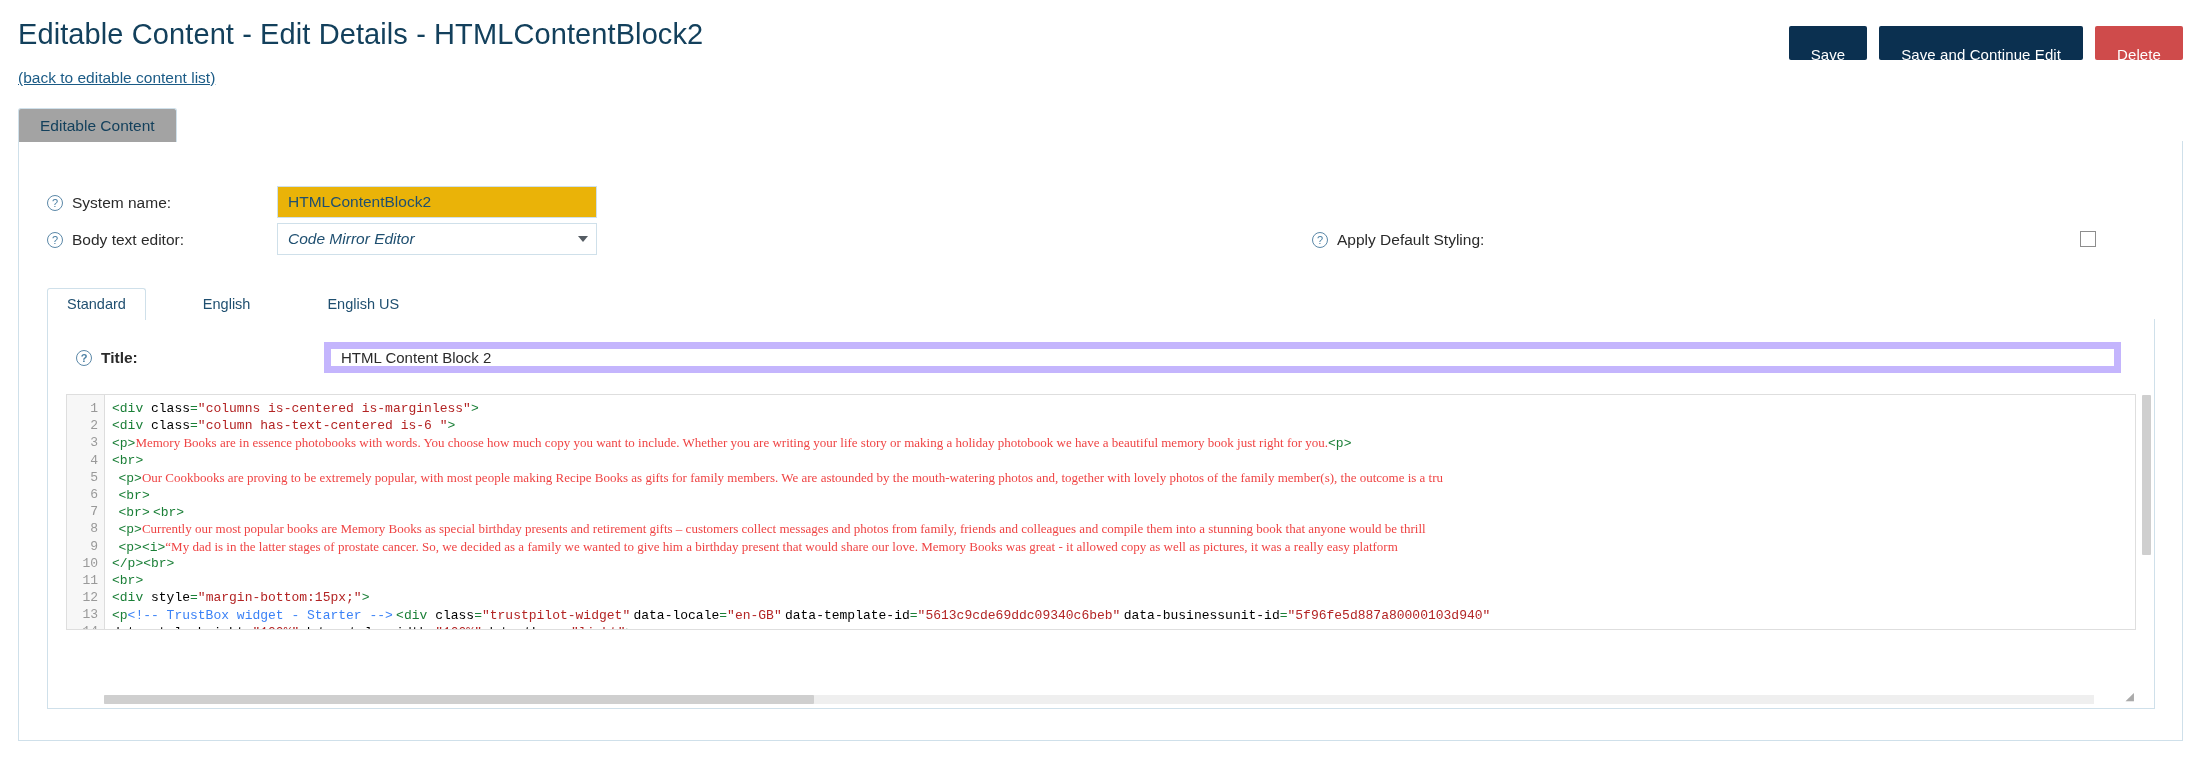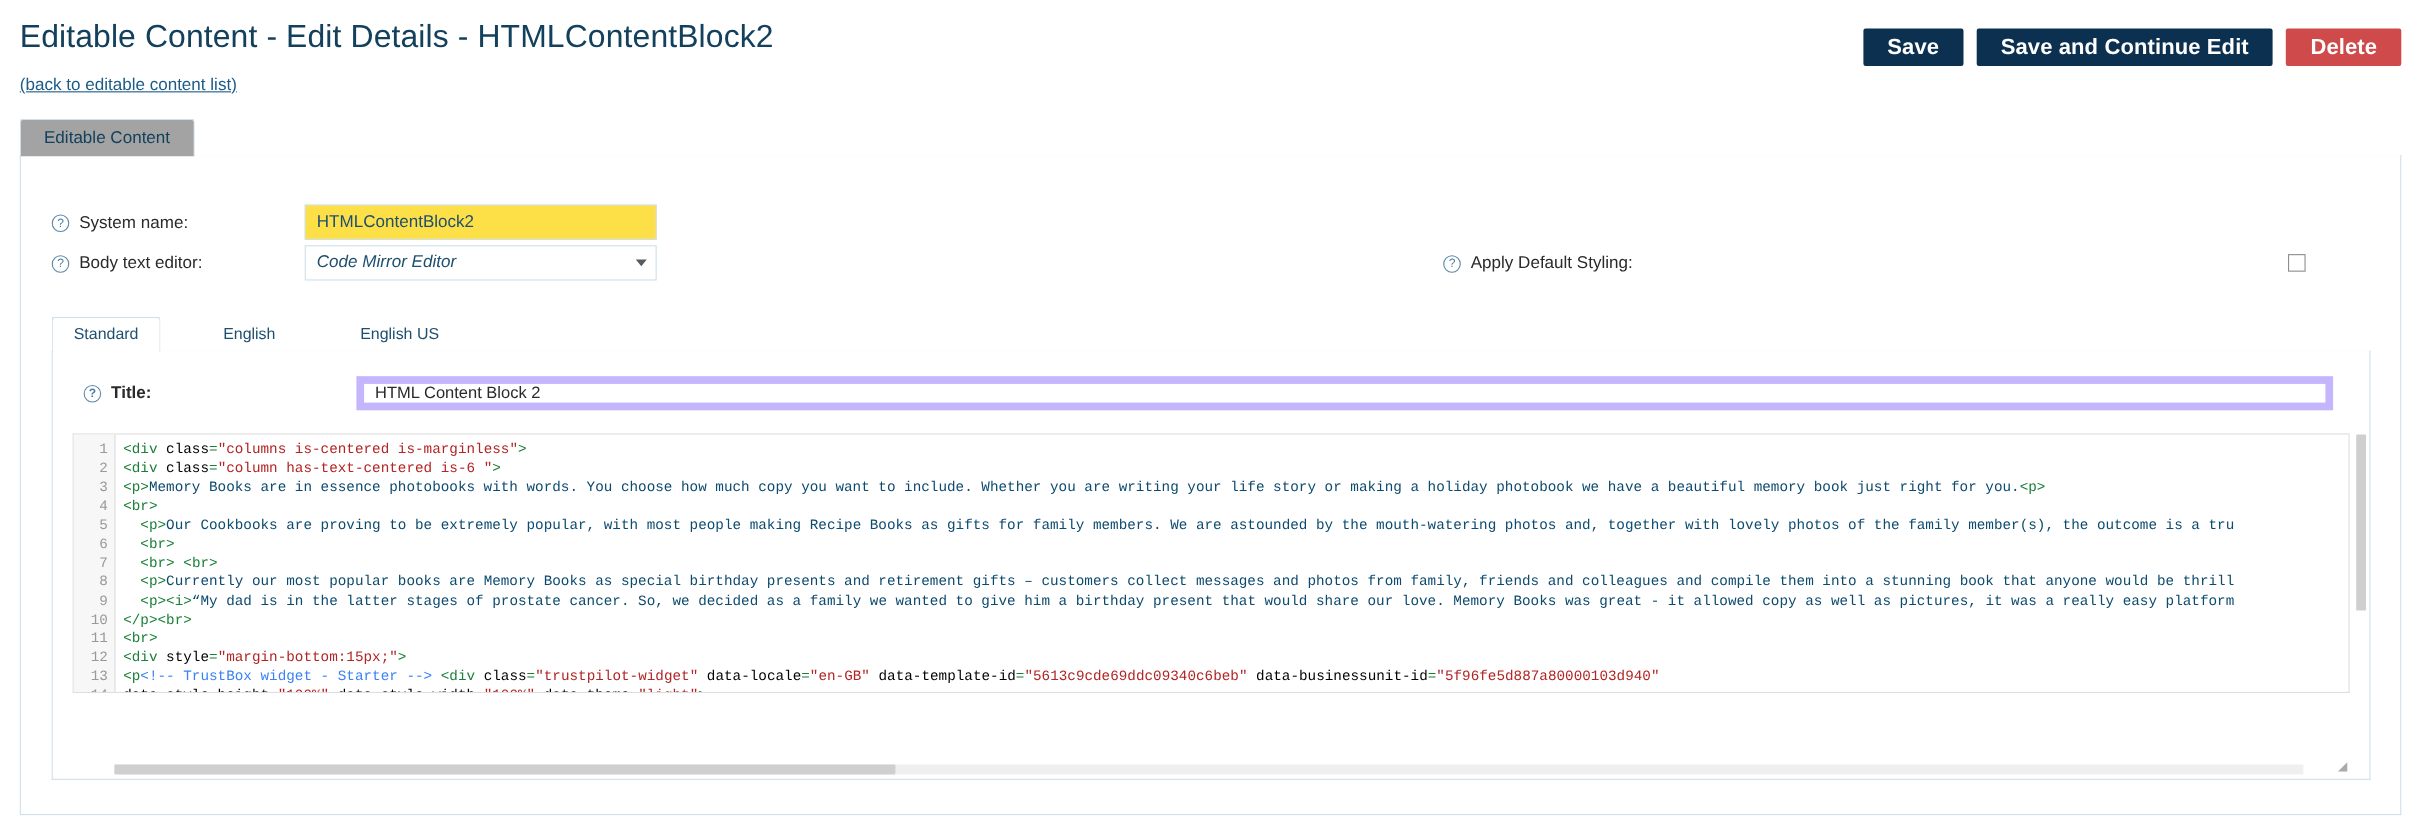--- a/index.html
+++ b/index.html
@@ -24,22 +24,22 @@
   .back-link {
     position: absolute; left: 18px; top: 69px;
     font-size: 15.5px; color: #1b5b86; text-decoration: underline;
     cursor: pointer; white-space: nowrap;
   }
 
   .header-actions { position: absolute; right: 17px; top: 26px; display: flex; gap: 12px; }
   .btn {
     border: none; border-radius: 2px; color: #ffffff;
     font-family: "Liberation Sans", sans-serif;
-    font-size: 20px; font-weight: bold; letter-spacing: 0.1px;
-    padding: 0 22px; height: 34px; line-height: 34px;
+    font-size: 15px; font-weight: normal; letter-spacing: 0.1px;
+    padding: 12px 22px; height: 34px; line-height: 34px;
     cursor: pointer; white-space: nowrap; text-align: center;
   }
   .btn-dark { background: #0b3050; }
   .btn-danger { background: #cf4b4b; }
 
   
   .outer-tabs {
     position: absolute; left: 18px; top: 108px; width: 2165px; height: 34px;
     display: flex; align-items: flex-end;
   }
@@ -73,21 +73,21 @@
   .help-icon {
     display: inline-block; width: 16px; height: 16px; border-radius: 50%;
     border: 1px solid #5b88a8; color: #4a7fa3;
     font-size: 11px; line-height: 14px; text-align: center;
     font-family: "Liberation Sans", sans-serif; cursor: pointer; flex: none;
   }
 
   .text-input {
     position: absolute; left: 258px; top: 0;
     width: 320px; height: 32px;
-    border: 1px solid #cfe0ea; background: #fde047;
+    border: 1px solid #cfe0ea; background: #eab308;
     font-family: "Liberation Sans", sans-serif;
     font-size: 15.5px; color: #1f4f70;
     padding: 0 10px; outline: none;
   }
 
   .select-wrap { position: absolute; left: 258px; top: 0; width: 320px; height: 32px; }
   .select-box {
     width: 100%; height: 32px;
     border: 1px solid #cfe0ea; background: #ffffff;
     font-family: "Liberation Sans", sans-serif;
@@ -166,21 +166,21 @@
   .code-area {
     flex: 1; position: relative; overflow: hidden;
     padding-top: 5px; padding-left: 7px;
     font-family: "Liberation Mono", monospace; font-size: 13px;
   }
   .code-line { height: 17.2px; line-height: 17.2px; white-space: pre; }
 
   .tk-tag { color: #1a7f37; }
   .tk-attr { color: #000000; }
   .tk-str { color: #b32424; }
-  .tk-txt { color: #0c4a6e; }
+  .tk-txt { color: #ef4444; font-family: Liberation Serif, serif; }
   .tk-com { color: #3b82f6; }
 
   .editor-scroll-x {
     position: absolute; left: 56px; bottom: 4px; width: 1990px; height: 9px;
     background: #efefef;
   }
   .editor-scroll-x .thumb {
     position: absolute; left: 0; top: 0; width: 710px; height: 9px;
     background: #cfcfcf; border-radius: 1px;
   }

